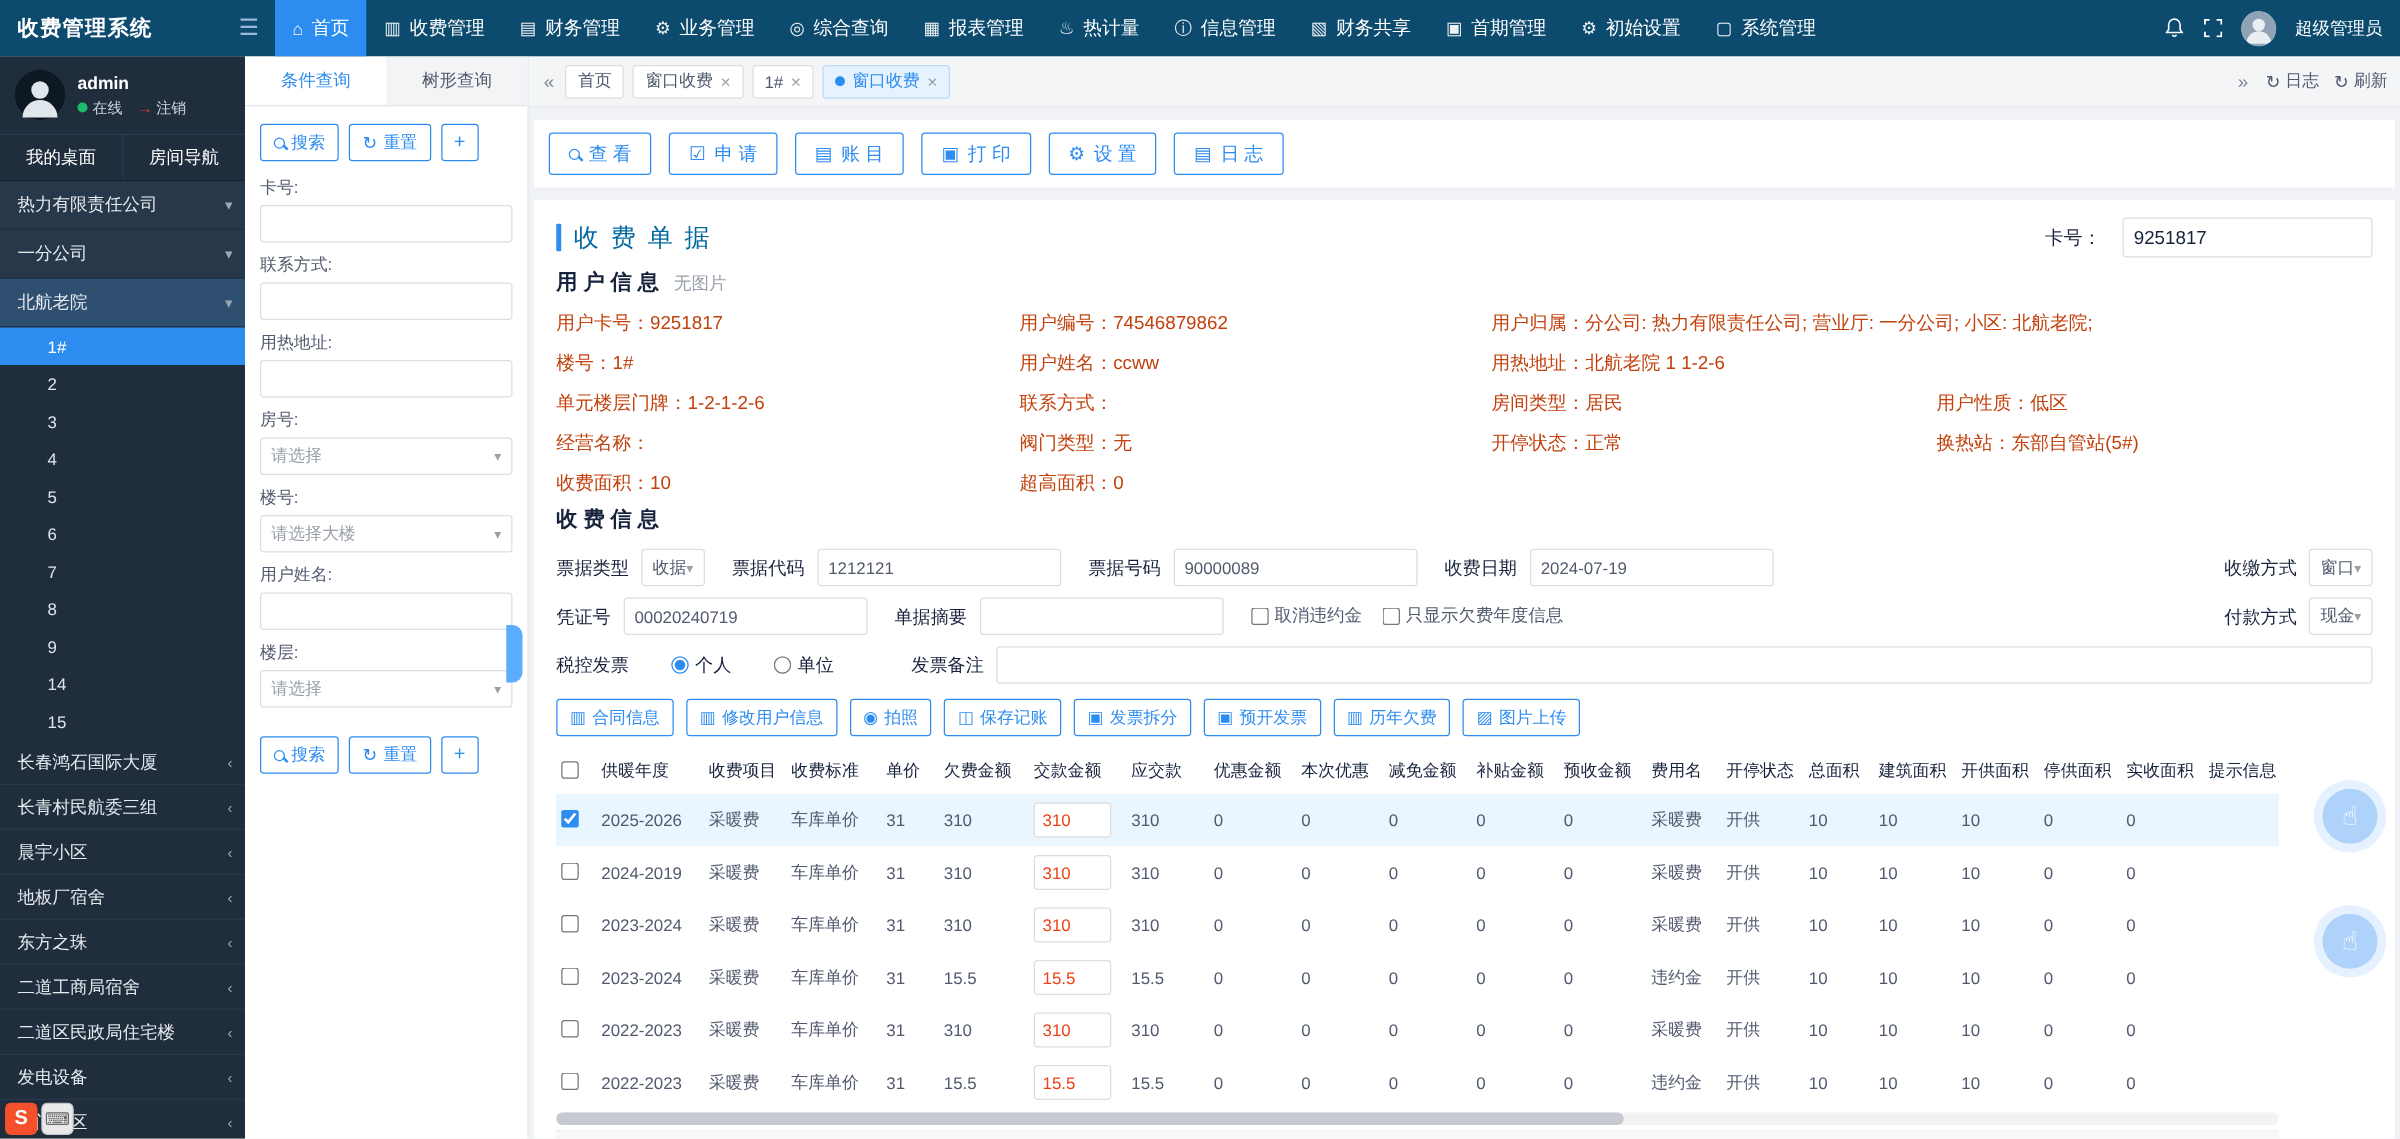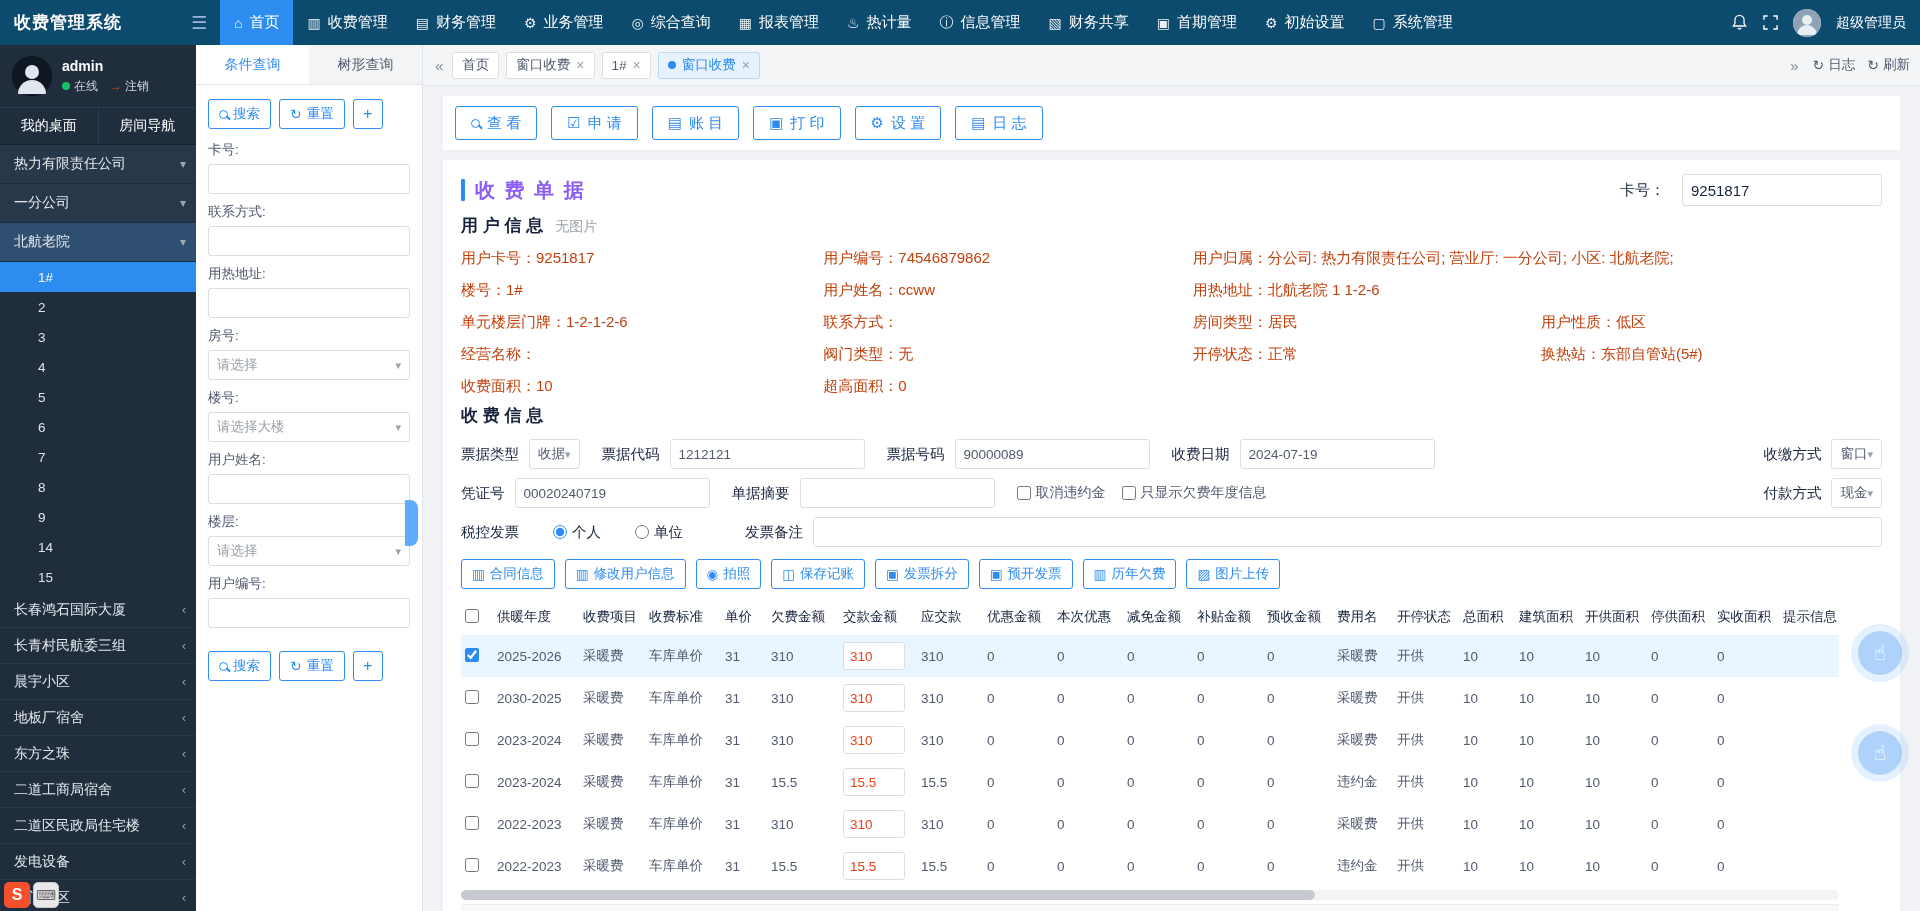--- a/index.html
+++ b/index.html
@@ -60,28 +60,28 @@
 .main{flex:1;display:flex;flex-direction:column;min-width:0}
 .tabbar{height:41px;background:#f4f5f7;border-bottom:1px solid #e2e5ea;display:flex;align-items:center;gap:7px;padding:0 10px}
 .tab-arrow{color:#808695;font-size:15px;cursor:pointer;padding:0 2px}
 .tab-list{display:flex;gap:7px}
 .tab{display:flex;align-items:center;gap:6px;height:27px;padding:0 9px;background:#fff;border:1px solid #dcdee2;border-radius:3px;font-size:13.5px;color:#515a6e;cursor:pointer;white-space:nowrap}
 .tab.active{background:#e6f2fe;border-color:#bcd9f5;color:#2d8cf0}
 .tab .dot{width:8px;height:8px;border-radius:50%;background:#2d8cf0}
 .tab-close{color:#9aa0ab;font-size:14px;line-height:1;cursor:pointer}
 .tabbar-right{margin-left:auto;display:flex;align-items:center;gap:12px}
 .tb-btn{display:flex;align-items:center;gap:4px;font-size:13.5px;color:#515a6e;cursor:pointer}
-.content{flex:1;overflow:hidden;padding:10px 20px;background:#f0f2f5}
+.content{flex:1;overflow:hidden;padding:10px 4px;background:#f0f2f5}
 .toolbar{background:#fff;padding:10px 12px;display:flex;gap:14px}
 .btn-lg{display:inline-flex;align-items:center;gap:7px;height:34px;padding:0 15px;background:#fff;border:1px solid #2d8cf0;color:#2d8cf0;border-radius:3px;font-size:15px}
 
 .card{margin-top:10px;background:#fff;padding:8px 18px 20px}
 .card-header{display:flex;align-items:center;margin:6px 0 8px}
 .accent{width:4px;height:22px;background:#2d8cf0;margin-right:10px;border-radius:1px}
-.card-title{font-size:20px;font-weight:bold;color:#8b5cf6;letter-spacing:2px}
+.card-title{font-size:20px;font-weight:normal;color:#0369a1;letter-spacing:2px}
 .card-no{margin-left:auto;display:flex;align-items:center;gap:17px;font-size:15px;color:#17233d}
 .card-no .txt{width:200px;height:32px;font-size:15px;color:#17233d}
 .sec-head{display:flex;align-items:baseline;margin:8px 0 12px}
 .sec-title{font-size:17px;font-weight:bold;color:#17233d}
 .no-img{margin-left:12px;font-size:14px;color:#9aa0ab}
 .info-grid{display:grid;grid-template-columns:25.5% 26% 24.5% 24%;row-gap:13px;font-size:15px;margin-bottom:4px}
 .info-cell.span2{grid-column:span 2}
 .info-label,.info-value{color:#c2410c}
 .fee-row{display:flex;align-items:center;margin-bottom:9px;font-size:14.5px;color:#17233d}
 .flabel{margin-right:10px;white-space:nowrap}
@@ -342,21 +342,20 @@
           </div>
         </div>
         <div class="field"><label class="field-label">用户姓名:</label><input class="txt" type="text" style=""></div>
         <div class="field">
           <label class="field-label">楼层:</label>
           <div class="select">
             <span>请选择</span>
             <span class="caret">▾</span>
           </div>
         </div>
-        <div class="field"><label class="field-label">用户编号:</label><input class="txt" type="text" style=""></div>
       </div>
     <div class="btn-row">
       <button class="btn-sm">
           <span class="i-search"></span>
           <span>搜索</span>
         </button>
       <button class="btn-sm">
           <span class="ric">↻</span>
           <span>重置</span>
         </button>
@@ -625,21 +624,21 @@
                 <td class="red">开供</td>
                 <td class="orange">10</td>
                 <td class="orange">10</td>
                 <td class="orange">10</td>
                 <td class="orange">0</td>
                 <td class="orange">0</td>
                 <td></td>
               </tr>
               <tr class="">
                 <td><input type="checkbox" style=""></td>
-                <td>2030-2025</td>
+                <td>2024-2019</td>
                 <td class="red">采暖费</td>
                 <td class="red">车库单价</td>
                 <td class="red">31</td>
                 <td class="red">310</td>
                 <td><input class="pay" type="text" value="310" style=""></td>
                 <td class="orange">310</td>
                 <td class="orange">0</td>
                 <td class="orange">0</td>
                 <td class="orange">0</td>
                 <td class="orange">0</td>

